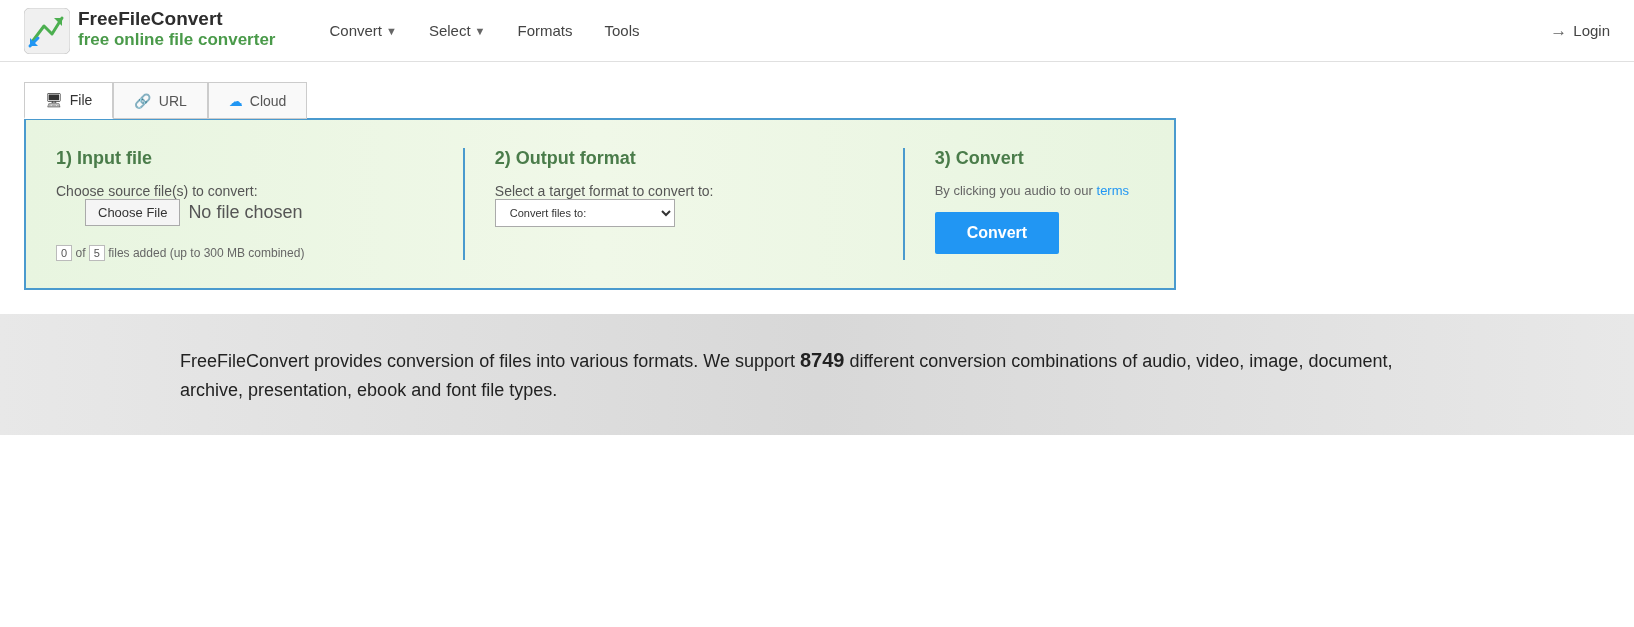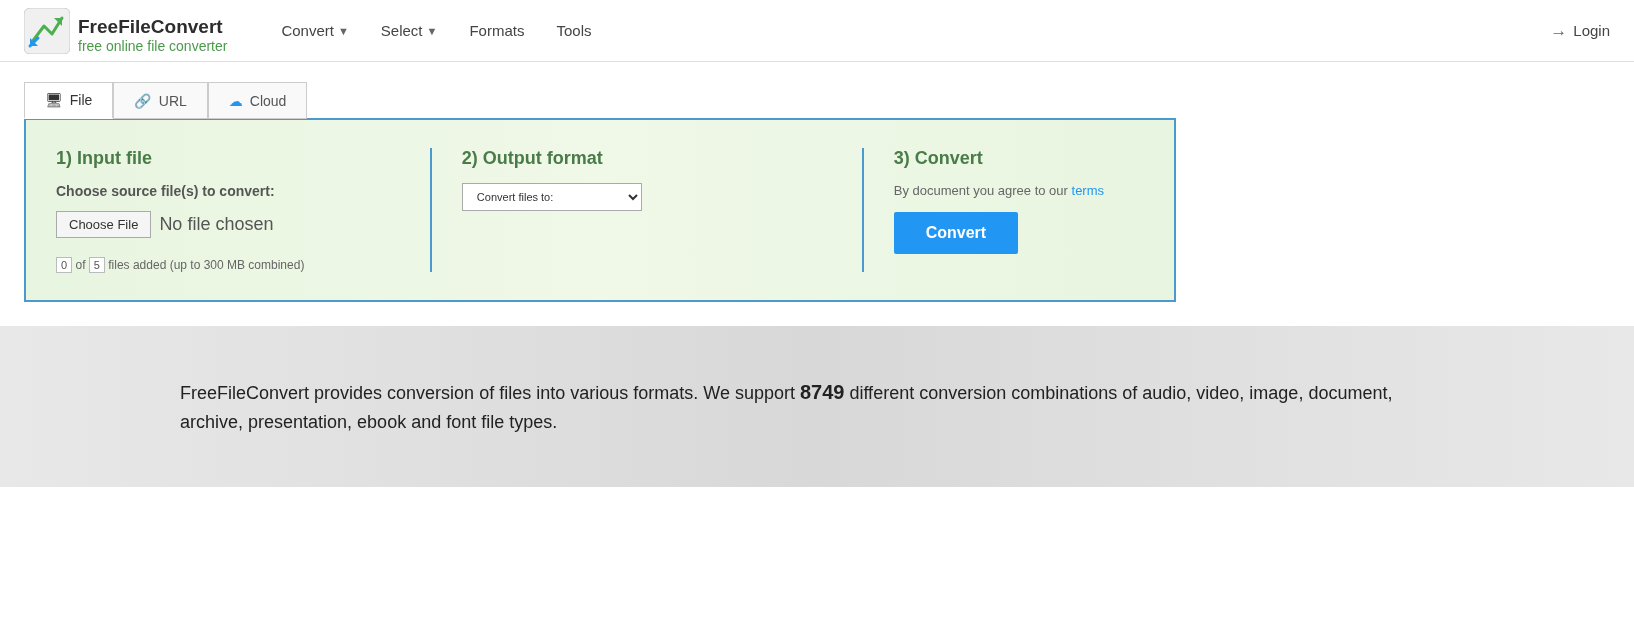--- a/index.html
+++ b/index.html
@@ -9,40 +9,41 @@
     .header {
       display: flex;
       align-items: center;
       padding: 0 24px;
       height: 62px;
       background: #fff;
       border-bottom: 1px solid #e0e0e0;
     }
     .logo-area {
       display: flex;
-      align-items: flex-end;
+      align-items: flex-start;
       margin-right: 40px;
     }
     .logo-icon {
       width: 46px;
       height: 46px;
       margin-right: 8px;
     }
     .logo-text {
       display: flex;
       flex-direction: column;
     }
     .logo-name {
       font-size: 19px;
       font-weight: bold;
       color: #2d2d2d;
     }
     .logo-tagline {
-      font-size: 14px;
+      font-size: 17px;
       color: #4a9a4a;
+      font-weight: bold;
     }
     nav {
       display: flex;
       align-items: center;
       gap: 4px;
       flex: 1;
     }
     .nav-item {
       padding: 8px 14px;
       font-size: 15px;
@@ -115,37 +116,35 @@
       gap: 0;
       margin-top: -1px;
     }
     .converter-section {
       flex: 1;
       padding-right: 14px;
     }
     .converter-section + .converter-section {
       border-left: 2px solid #4a9ace;
       padding-left: 30px;
-      padding-right: 40px;
+      padding-right: 15px;
     }
     .converter-section:last-child {
       flex: 0 0 auto;
       min-width: 220px;
     }
     .section-title {
       font-size: 18px;
       color: #4a7c4a;
       font-weight: bold;
       margin-bottom: 14px;
     }
     .section-desc {
       font-size: 14px;
       color: #555;
-      margin-bottom: 12px;
-      font-weight: bold;
     }
     .choose-file-btn {
       background: #f5f5f5;
       border: 1px solid #aaa;
       padding: 5px 12px;
       font-size: 13px;
       cursor: pointer;
       color: #333;
     }
     .no-file-label {
@@ -192,21 +191,21 @@
       font-size: 16px;
       font-weight: bold;
       cursor: pointer;
       border-radius: 2px;
     }
 
     
     .bottom-section {
       background: linear-gradient(to right, #e8e8e8, #d8d8d8, #e8e8e8);
       margin-top: 24px;
-      padding: 50px 180px;
+      padding: 30px 180px;
     }
     .bottom-text {
       font-size: 18px;
       color: #222;
       line-height: 1.6;
       text-align: left;
     }
     .highlight-num {
       font-weight: bold;
       color: #222;
@@ -271,38 +270,39 @@
       <span style="color:#2196f3;">☁</span>
       <span>Cloud</span>
     </div>
   </div>
 
   <div class="converter-box">
 
     <div class="converter-section">
       <div class="section-title">1) Input file</div>
       <div class="section-desc">Choose source file(s) to convert:</div>
-      <div style="display:flex;align-items:center;">
+      <div style="display:flex;align-items:center;margin-left:29px;">
         <button class="choose-file-btn">Choose File</button>
         <span class="no-file-label">No file chosen</span>
       </div>
       <div class="file-count-row"><span class="file-count-num">0</span> of <span class="file-count-num">5</span> files added (up to 300 MB combined)</div>
     </div>
 
     <div class="converter-section">
       <div class="section-title">2) Output format</div>
+      <div class="section-desc">Select a target format to convert to:</div>
       <select class="convert-select">
         <option>Convert files to:</option>
       </select>
     </div>
 
     <div class="converter-section">
       <div class="section-title">3) Convert</div>
       <div class="terms-text">
-        <span>By document you agree to our</span>
+        <span>By clicking you audio to our</span>
         <a class="terms-link">terms</a>
       </div>
       <button class="convert-btn">Convert</button>
     </div>
   </div>
 </div>
 
 <div class="bottom-section">
   <p class="bottom-text">
     <span>FreeFileConvert provides conversion of files into various formats. We support </span><span class="highlight-num">8749</span><span> different conversion combinations of audio, video, image, document, archive, presentation, ebook and font file types.</span>

